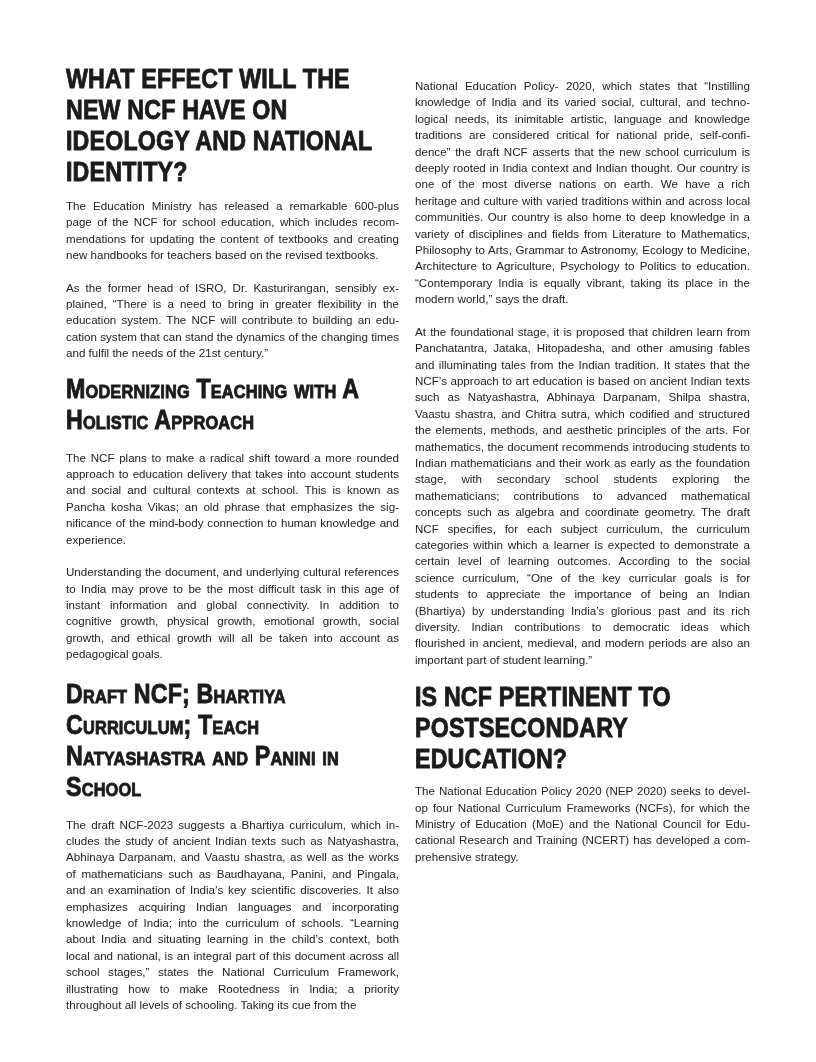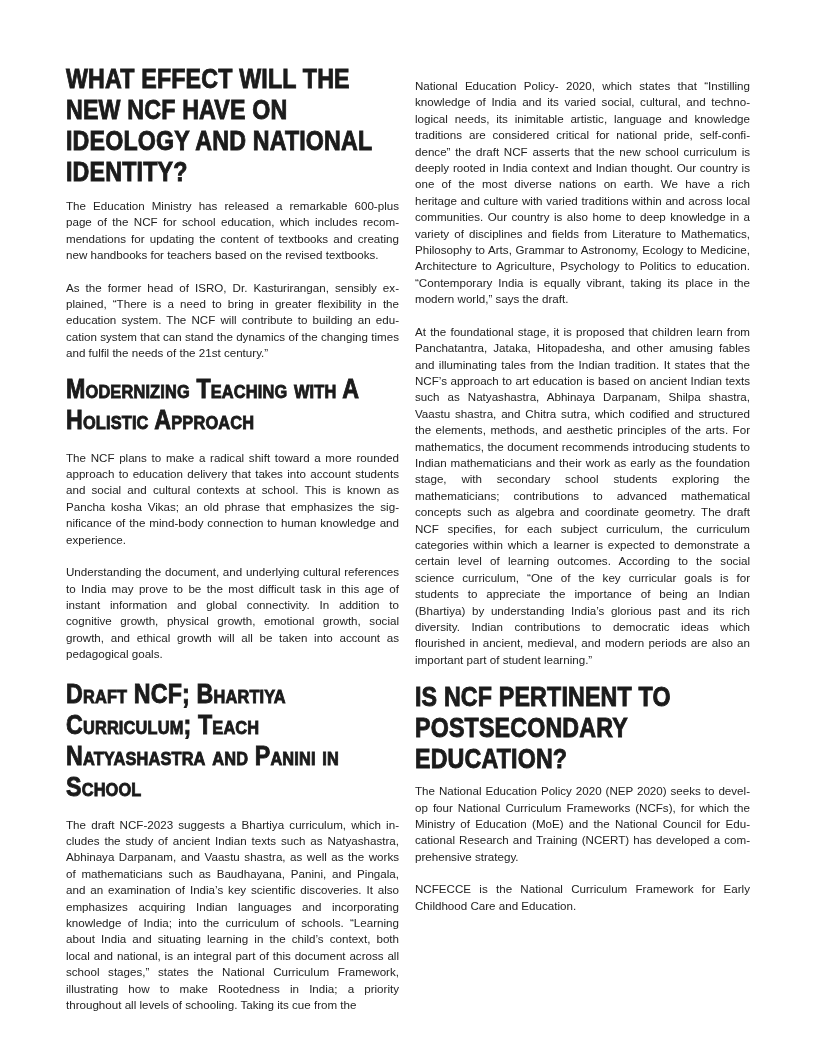--- a/index.html
+++ b/index.html
@@ -64,17 +64,16 @@
   <div class="col col-right">
     <p class="para">National Education Policy- 2020, which states that “Instilling knowledge of India and its varied social, cultural, and techno­logical needs, its inimitable artistic, language and knowledge traditions are considered critical for national pride, self-confi­dence” the draft NCF asserts that the new school curriculum is deeply rooted in India context and Indian thought. Our coun­try is one of the most diverse nations on earth. We have a rich heritage and culture with varied traditions within and across local communities. Our country is also home to deep knowl­edge in a variety of disciplines and fields from Literature to Mathematics, Philosophy to Arts, Grammar to Astronomy, Ecology to Medicine, Architecture to Agriculture, Psychology to Politics to education. “Contemporary India is equally vi­brant, taking its place in the modern world,” says the draft.</p>
     <div class="gap-para"></div>
     <p class="para">At the foundational stage, it is proposed that children learn from Panchatantra, Jataka, Hitopadesha, and other amusing fables and illuminating tales from the Indian tradition. It states that the NCF’s approach to art education is based on ancient Indian texts such as Natyashastra, Abhinaya Darpanam, Shilpa shastra, Vaastu shastra, and Chitra sutra, which codified and structured the elements, methods, and aesthetic principles of the arts. For mathematics, the document recommends intro­ducing students to Indian mathematicians and their work as early as the foundation stage, with secondary school students exploring the mathematicians; contributions to advanced mathematical concepts such as algebra and coordinate geom­etry. The draft NCF specifies, for each subject curriculum, the curriculum categories within which a learner is expected to demonstrate a certain level of learning outcomes. According to the social science curriculum, “One of the key curricular goals is for students to appreciate the importance of being an Indian (Bhartiya) by understanding India’s glorious past and its rich diversity. Indian contributions to democratic ideas which flourished in ancient, medieval, and modern periods are also an important part of student learning.”</p>
     <div class="gap-section" style="height:14px"></div>
 
     <h2 class="heading upper">Is NCF pertinent to postsecondary education?</h2>
     <div class="gap-after-heading" style="height:8px"></div>
     <p class="para">The National Education Policy 2020 (NEP 2020) seeks to devel­op four National Curriculum Frameworks (NCFs), for which the Ministry of Education (MoE) and the National Council for Edu­cational Research and Training (NCERT) has developed a com­prehensive strategy.</p>
     <div class="gap-para"></div>
-    <p class="para">NCFECCE is the National Curriculum Framework for Early Childhood Care and Education.</p>
     <div class="gap-para"></div>
   </div>
 
 </div>
 
 </body></html>

